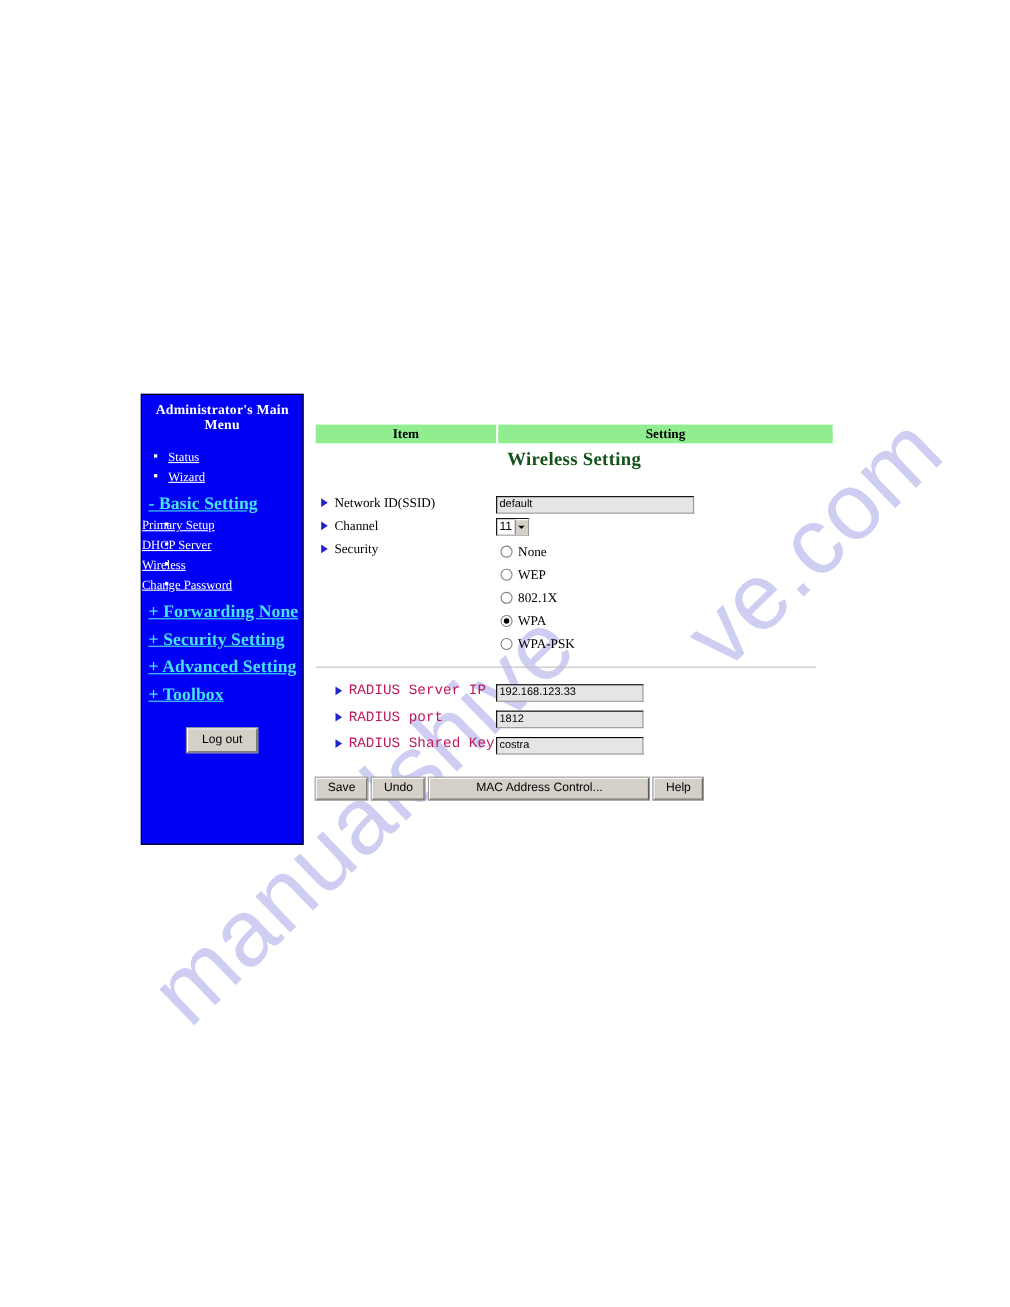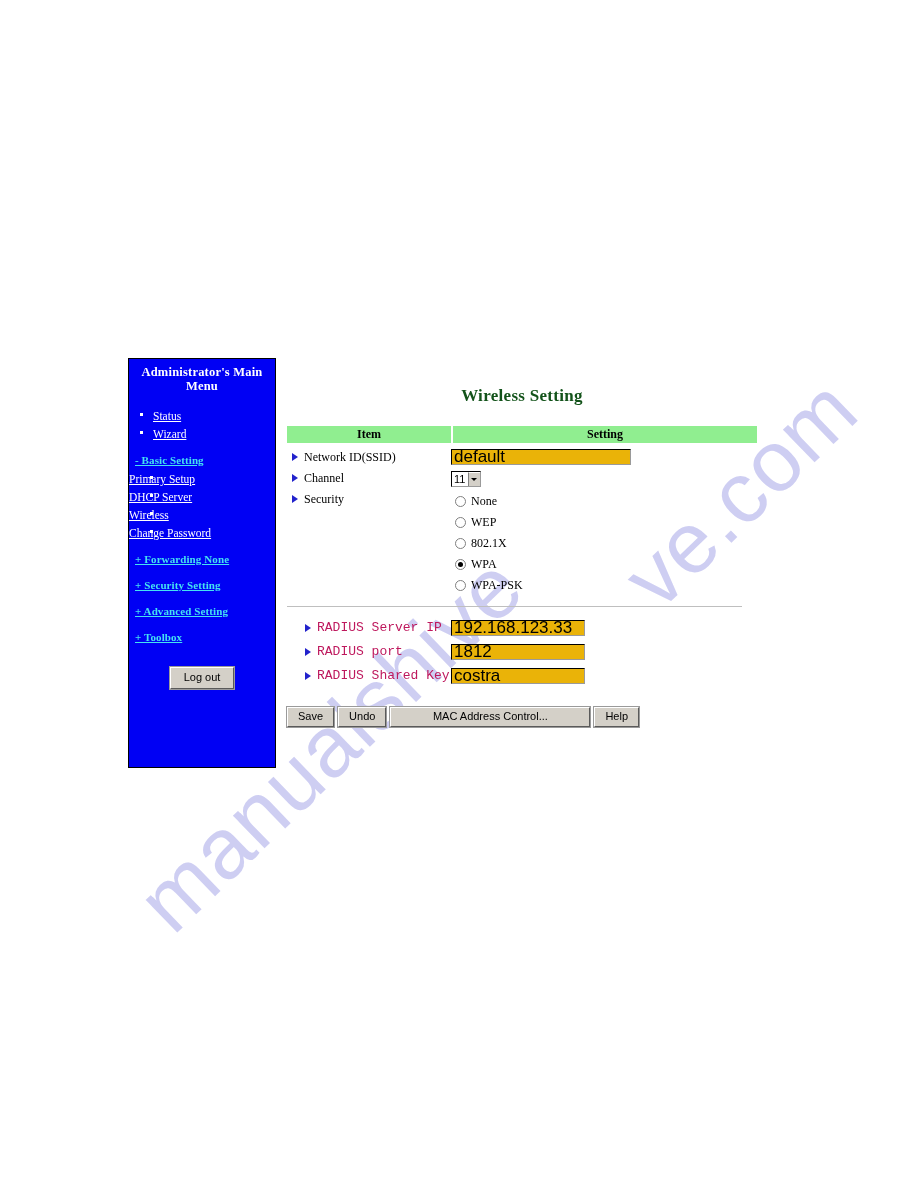--- a/index.html
+++ b/index.html
@@ -112,21 +112,21 @@
   .nav-section {
     padding-left: 6px;
     margin-top: 9px;
     margin-bottom: 2px;
     line-height: 16px;
   }
   a.nav-section-link {
     color: #44e2f2;
     text-decoration: underline;
     font-family: "Liberation Serif", serif;
-    font-size: 11px;
+    font-size: 16px;
     font-weight: bold;
     cursor: pointer;
     letter-spacing: .1px;
   }
   #logout-wrap {
     text-align: center;
     margin-top: 22px;
   }
   button.win-btn {
     font-family: "Liberation Sans", sans-serif;
@@ -202,23 +202,23 @@
     top: 5px;
     width: 0; height: 0;
     border-left: 6px solid #2222cc;
     border-top: 4px solid transparent;
     border-bottom: 4px solid transparent;
   }
   .row-field { flex: 1; }
 
   input.win-text {
     font-family: "Liberation Sans", sans-serif;
-    font-size: 17px;
+    font-size: 10px;
     color: #000000;
-    background: #eab308;
+    background: #e5e5e5;
     border: 1px solid #000000;
     border-right-color: #9a9a9a;
     border-bottom-color: #9a9a9a;
     padding: 1px 2px;
     box-sizing: border-box;
     height: 16px;
     line-height: 14px;
   }
   #ssid-input { width: 180px; }
   .radius-input { width: 134px; }
@@ -390,26 +390,26 @@
       <a class="nav-section-link">+ Toolbox</a>
     </div>
 
     <div id="logout-wrap">
       <button class="win-btn" id="logout-button">Log out</button>
     </div>
   </div>
 
   <div id="main">
 
-    <div id="page-title">Wireless Setting</div>
-
     <div id="table-head">
       <div class="th" id="th-item">Item</div>
       <div class="th" id="th-setting">Setting</div>
     </div>
+
+    <div id="page-title">Wireless Setting</div>
 
     <div class="row">
       <div class="row-label">
         <span class="arrow-icon"></span>
         <span>Network ID(SSID)</span>
       </div>
       <div class="row-field">
         <input class="win-text" id="ssid-input" type="text" value="default" style="">
       </div>
     </div>

